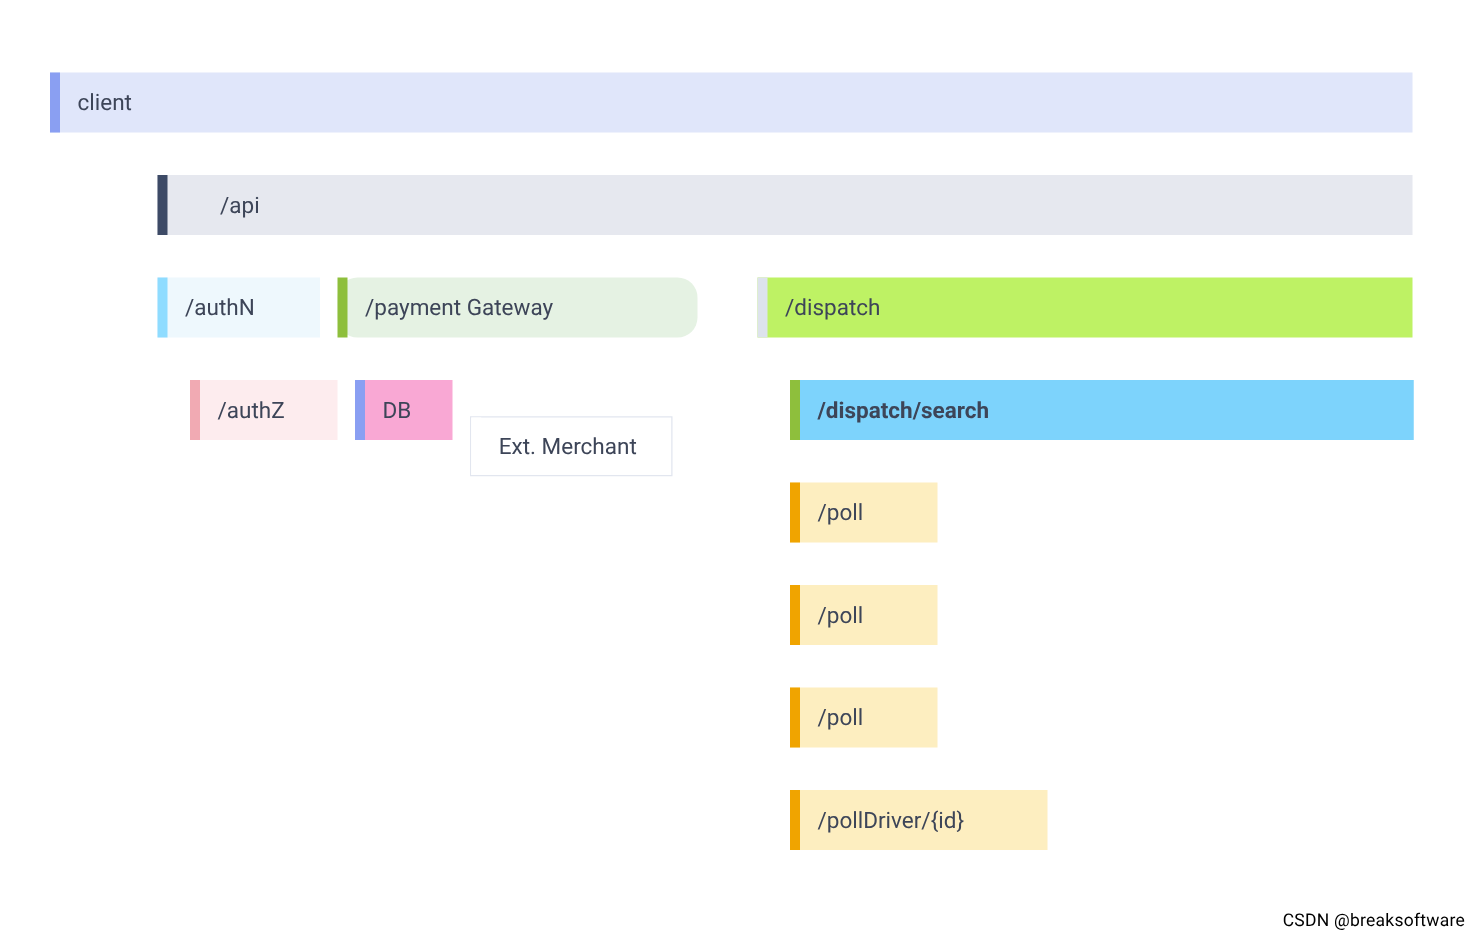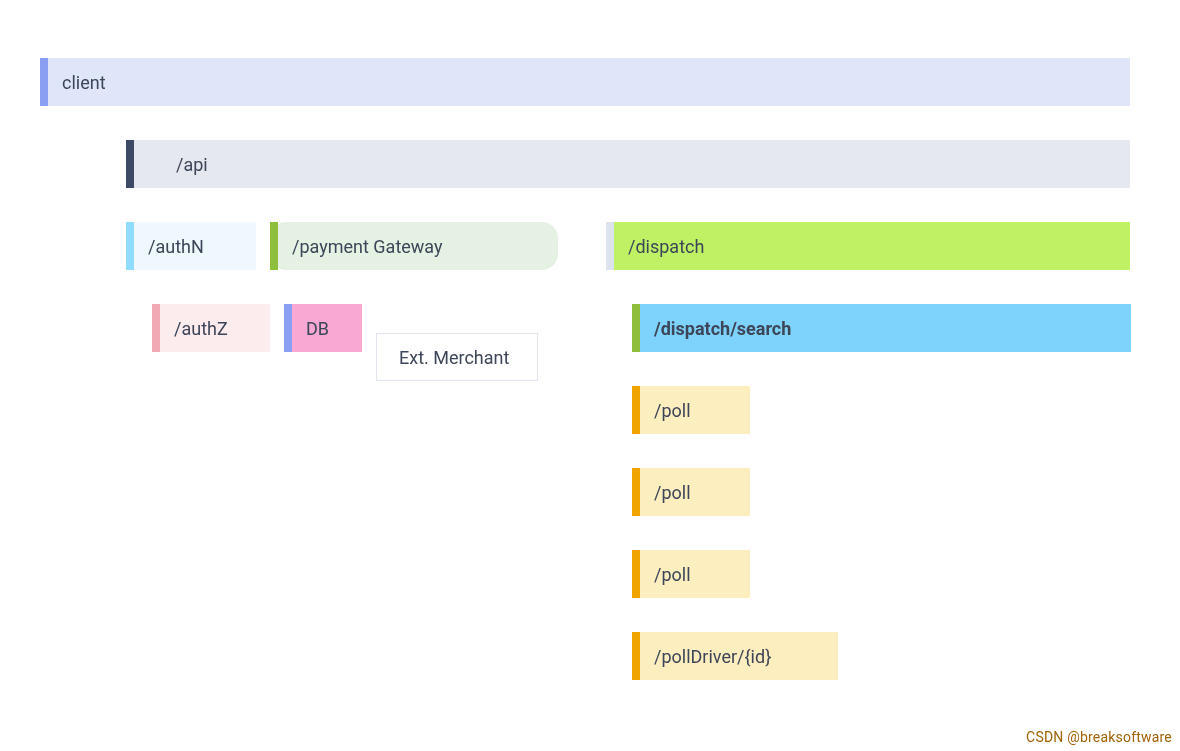--- a/index.html
+++ b/index.html
@@ -21,21 +21,21 @@
   .bar .label {
     padding-left: 14px;
     white-space: nowrap;
   }
   .bordered { border: 1px solid #e2e6ef; }
   .watermark {
     position: absolute;
     right: 8px;
     bottom: 6px;
     font-size: 14px;
-    color: #a16207;
+    color: #000000;
     letter-spacing: 0.2px;
   }
 </style>
 </head>
 <body>
 
 <div class="canvas">
 
   <div class="bar" style="left: 40px; top: 58px; width: 1090px; background: rgb(224, 230, 250);">
     <div class="stripe" style="background: rgb(138, 159, 242);"></div>

